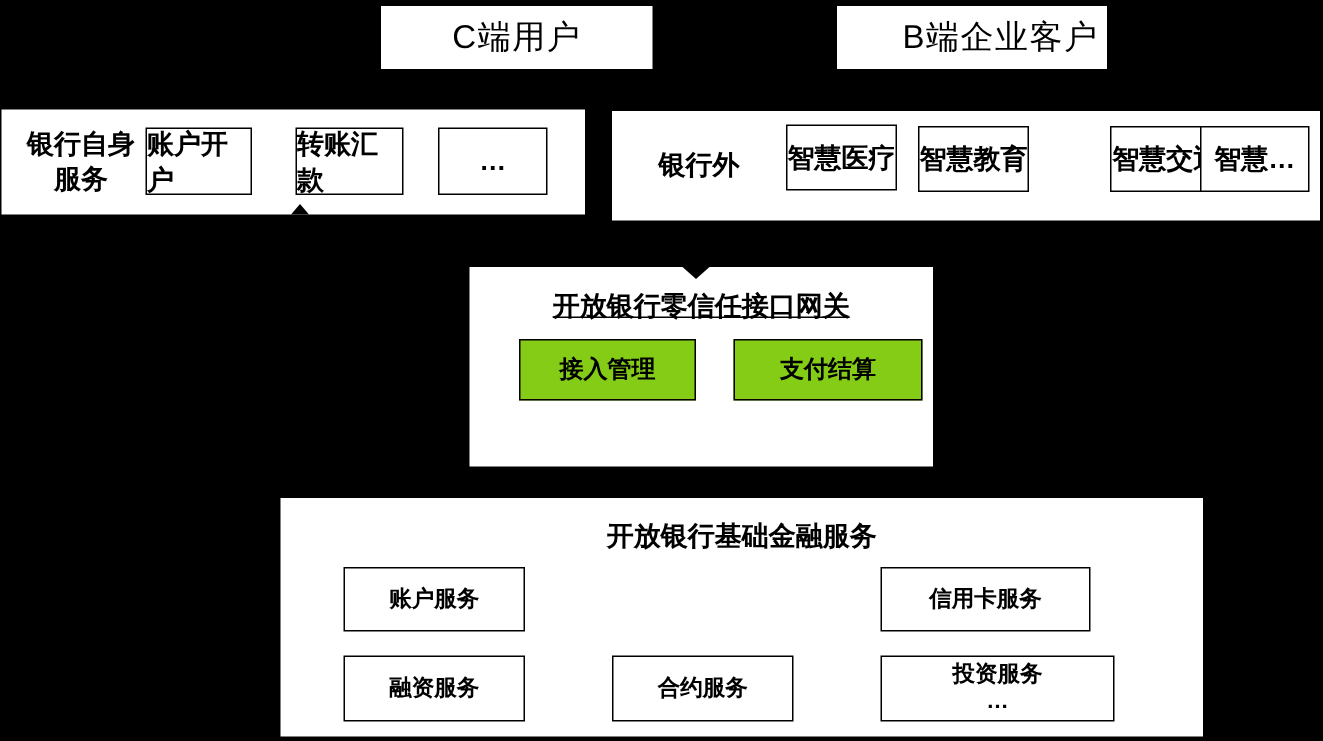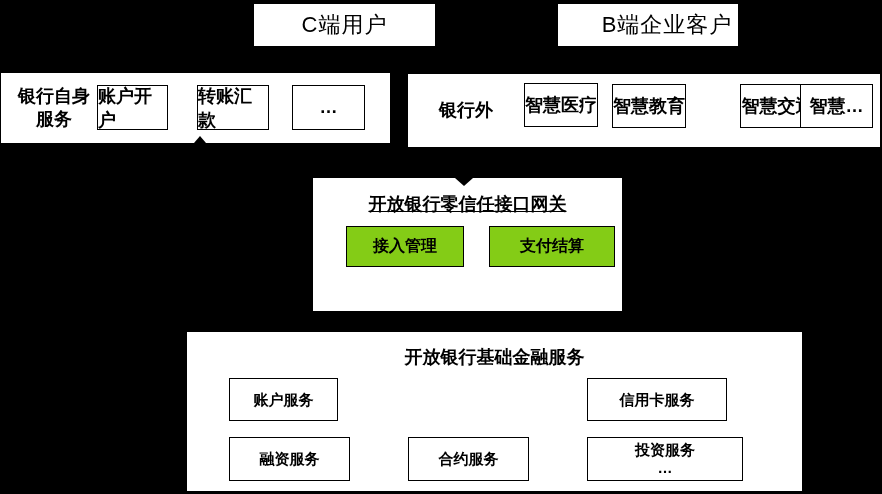--- a/index.html
+++ b/index.html
@@ -123,21 +123,21 @@
     border: 1.5px solid #000000;
     background: #ffffff;
     display: flex;
     flex-direction: column;
     align-items: center;
     justify-content: center;
     font-size: 15px;
     font-weight: 700;
     line-height: 1.2;
   }
-  #cs-b1 { left: 42px;  top: 46px;  width: 109px; height: 43px; }
+  #cs-b1 { left: 42px;  top: 46px;  width: 121px; height: 43px; }
   #cs-b2 { left: 221px; top: 46px;  width: 121px; height: 43px; }
   #cs-b3 { left: 400px; top: 46px;  width: 140px; height: 43px; }
   #cs-b4 { left: 42px;  top: 105px; width: 121px; height: 44px; }
   #cs-b5 { left: 221px; top: 105px; width: 121px; height: 44px; }
   #cs-b6 { left: 400px; top: 105px; width: 156px; height: 44px; }
   .line { display: block; }
 </style>
 </head>
 <body>
 

